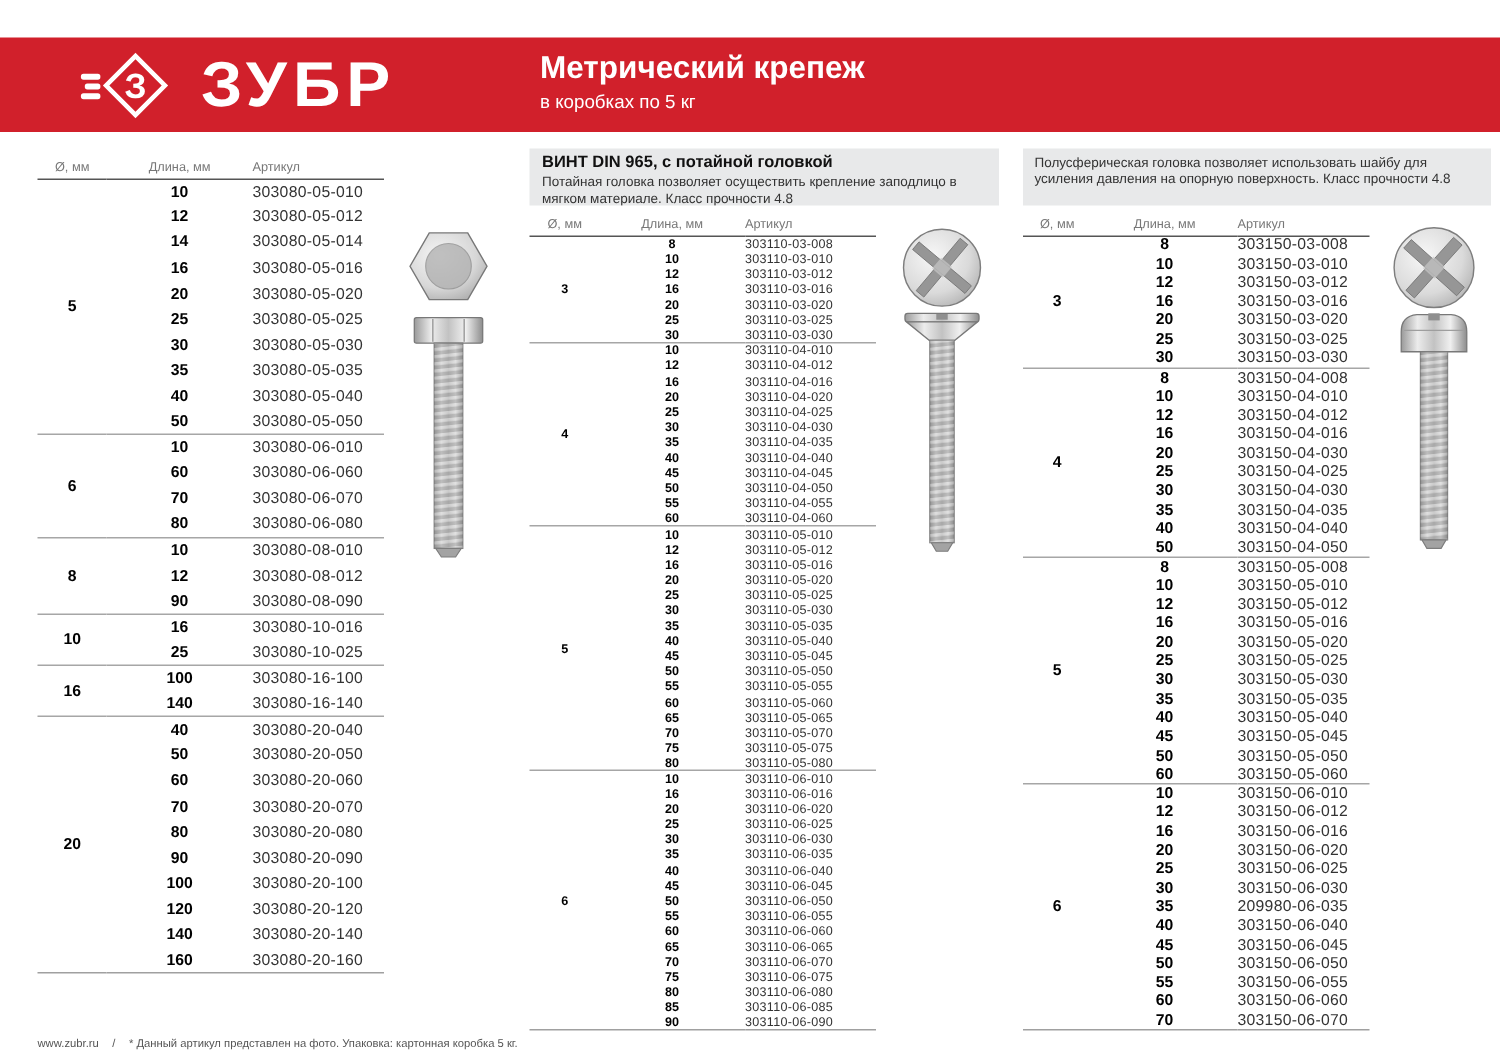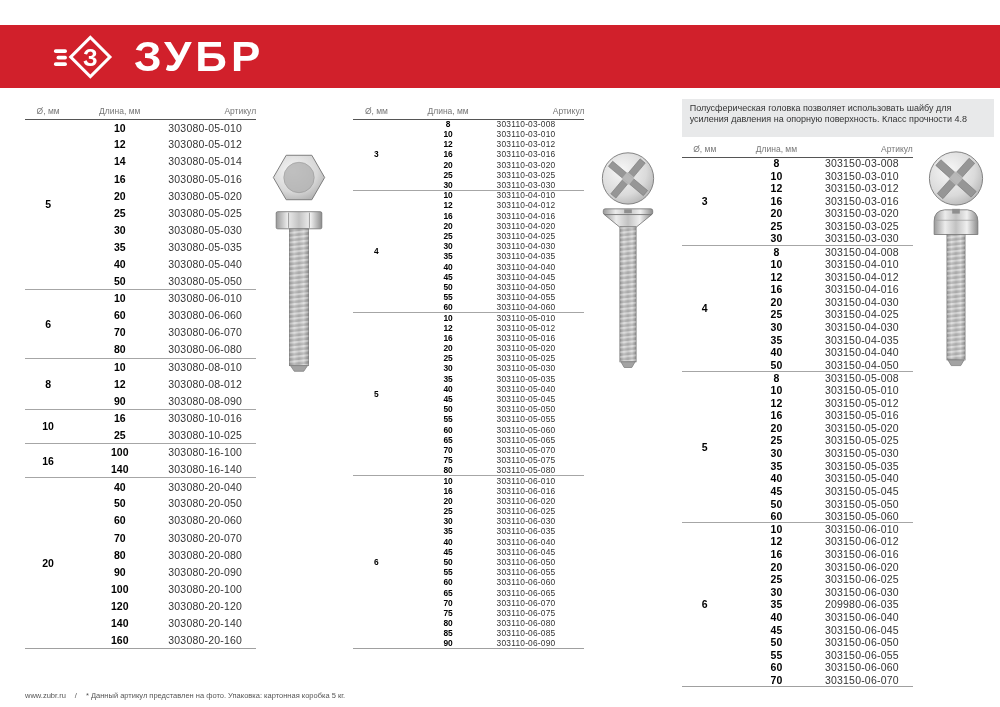--- a/index.html
+++ b/index.html
@@ -45,21 +45,21 @@
 
   table { border-collapse: collapse; width: 74%; table-layout: fixed; margin-top: 4px;
           border-bottom: 1px solid #a0a0a0; }
   th {
     font-weight: normal; color: #777; font-size: 8.5px;
     height: 16px; vertical-align: middle;
     border-bottom: 1px solid #555;
   }
   .th-d { text-align: center; }
   .th-l { text-align: center; }
-  .th-a { text-align: right; }
+  .th-a { text-align: left; }
   td { vertical-align: middle; line-height: 1; }
   .td-d { text-align: center; font-weight: bold; color: #000; }
   .td-l { text-align: center; font-weight: bold; color: #000; }
   .td-a { text-align: left; color: #333; letter-spacing: 0.2px; white-space: nowrap; }
   tr.group-start td { border-top: 1px solid #a6a6a6; }
 
   .product-image { position: absolute; right: 0; top: 44px; width: 76px; height: 240px; }
   .product-image svg { width: 100%; height: 100%; display: block; }
 
   
@@ -75,20 +75,24 @@
 <header class="banner">
   <div class="logo">
     <svg class="logo-icon" viewBox="0 0 74 60">
       <rect x="0" y="21" width="15" height="4.5" rx="2" fill="#fff"></rect>
       <rect x="3" y="28.5" width="12" height="4.5" rx="2" fill="#fff"></rect>
       <rect x="0" y="36" width="15" height="4.5" rx="2" fill="#fff"></rect>
       <rect x="26" y="14" width="32" height="32" transform="rotate(45 42 30)" fill="none" stroke="#fff" stroke-width="3.5"></rect>
       <text x="42" y="40" font-size="27" font-weight="bold" fill="#fff" text-anchor="middle" font-family="Liberation Sans, DejaVu Sans, sans-serif">З</text>
     </svg>
     <span class="logo-text">ЗУБР</span>
+  </div>
+  <div class="head-titles">
+    <div class="head-title">Метрический крепеж</div>
+    <div class="head-sub">в коробках по 5 кг</div>
   </div>
 </header>
 
 <main class="columns" id="columns">
     <section class="product-table">
       <table style="font-size: 10.5px;">
         <colgroup>
           <col style="width: 20%;">
           <col style="width: 42%;">
           <col style="width: 38%;">
@@ -258,20 +262,24 @@
     <rect x="16" y="66" width="48" height="18" rx="1.5" fill="url(#met0)" stroke="#787878" stroke-width="0.9"></rect>
     <line x1="29" y1="67" x2="29" y2="83" stroke="#9a9a9a" stroke-width="1"></line>
     <line x1="51" y1="67" x2="51" y2="83" stroke="#9a9a9a" stroke-width="1"></line>
     <rect x="30" y="84" width="20" height="144" fill="url(#met0)" stroke="#787878" stroke-width="0.9"></rect>
     <rect x="30" y="84" width="20" height="144" fill="url(#thr0)" opacity="0.5"></rect>
     <path d="M31 228 L49 228 L45 234 L35 234 Z" fill="#a3a3a3" stroke="#7d7d7d" stroke-width="0.8"></path>
   </svg>
       </div>
     </section>
     <section class="product-table">
+      <div class="title-block">
+        <div class="table-title">ВИНТ DIN 965, с потайной головкой</div>
+        <div class="table-sub">Потайная головка позволяет осуществить крепление заподлицо в мягком материале. Класс прочности 4.8</div>
+      </div>
       <table style="font-size: 8.39px;">
         <colgroup>
           <col style="width: 20%;">
           <col style="width: 42%;">
           <col style="width: 38%;">
         </colgroup>
         <thead>
           <tr>
             <th class="th-d">Ø, мм</th>
             <th class="th-l">Длина, мм</th>

